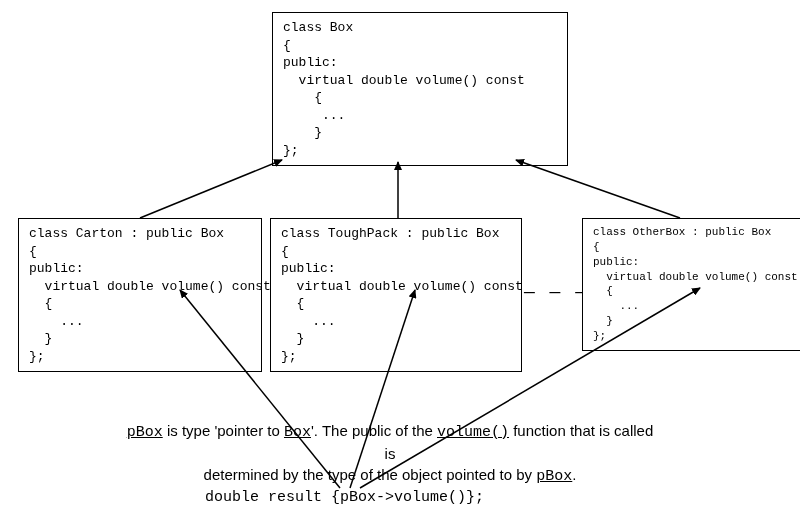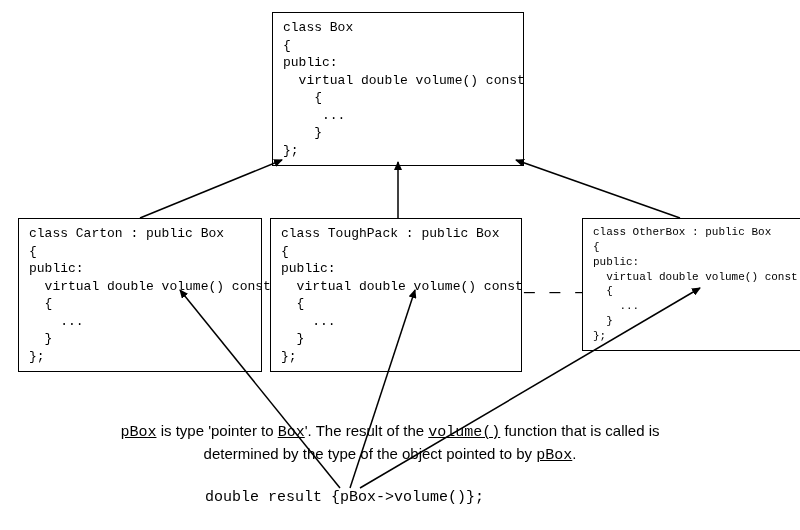--- a/index.html
+++ b/index.html
@@ -46,21 +46,21 @@
   svg.arrows {
     position: absolute;
     left: 0; top: 0;
     width: 800px; height: 530px;
     pointer-events: none;
   }
 </style>
 </head>
 <body>
 
-<div class="class-box" style="left:272px; top:12px; width:252px;">class Box
+<div class="class-box" style="left:272px; top:12px; width:296px;">class Box
 {
 public:
   virtual double volume() const
     {
      ...
     }
 };</div>
 
 <div class="class-box" style="left:18px; top:218px; width:244px;">class Carton : public Box
 {
@@ -85,21 +85,21 @@
 <div class="class-box" style="left:582px; top:218px; width:254px; font-size:11px;">class OtherBox : public Box
 {
 public:
   virtual double volume() const
   {
     ...
   }
 };</div>
 
 <div class="caption" style="left:120px; top:420px;">
-  <span class="mono">pBox</span><span> is type 'pointer to </span><span class="mono">Box</span><span>'. The result of the </span><span class="mono">volume()</span><span> function that is called is</span><br>
+  <span class="mono">pBox</span><span> is type 'pointer to </span><span class="mono">Box</span><span>'. The public of the </span><span class="mono">volume()</span><span> function that is called is</span><br>
   <span>determined by the type of the object pointed to by </span><span class="mono">pBox</span><span>.</span>
 </div>
 
 <div class="codeline" style="left:205px; top:489px;">double result {pBox-&gt;volume()};</div>
 
 <svg class="arrows">
   <defs>
     <marker id="arrowhead" markerWidth="9" markerHeight="8" refX="8" refY="4" orient="auto" markerUnits="userSpaceOnUse">
       <path d="M0,0 L9,4 L0,8 Z" fill="#000"></path>
     </marker>

